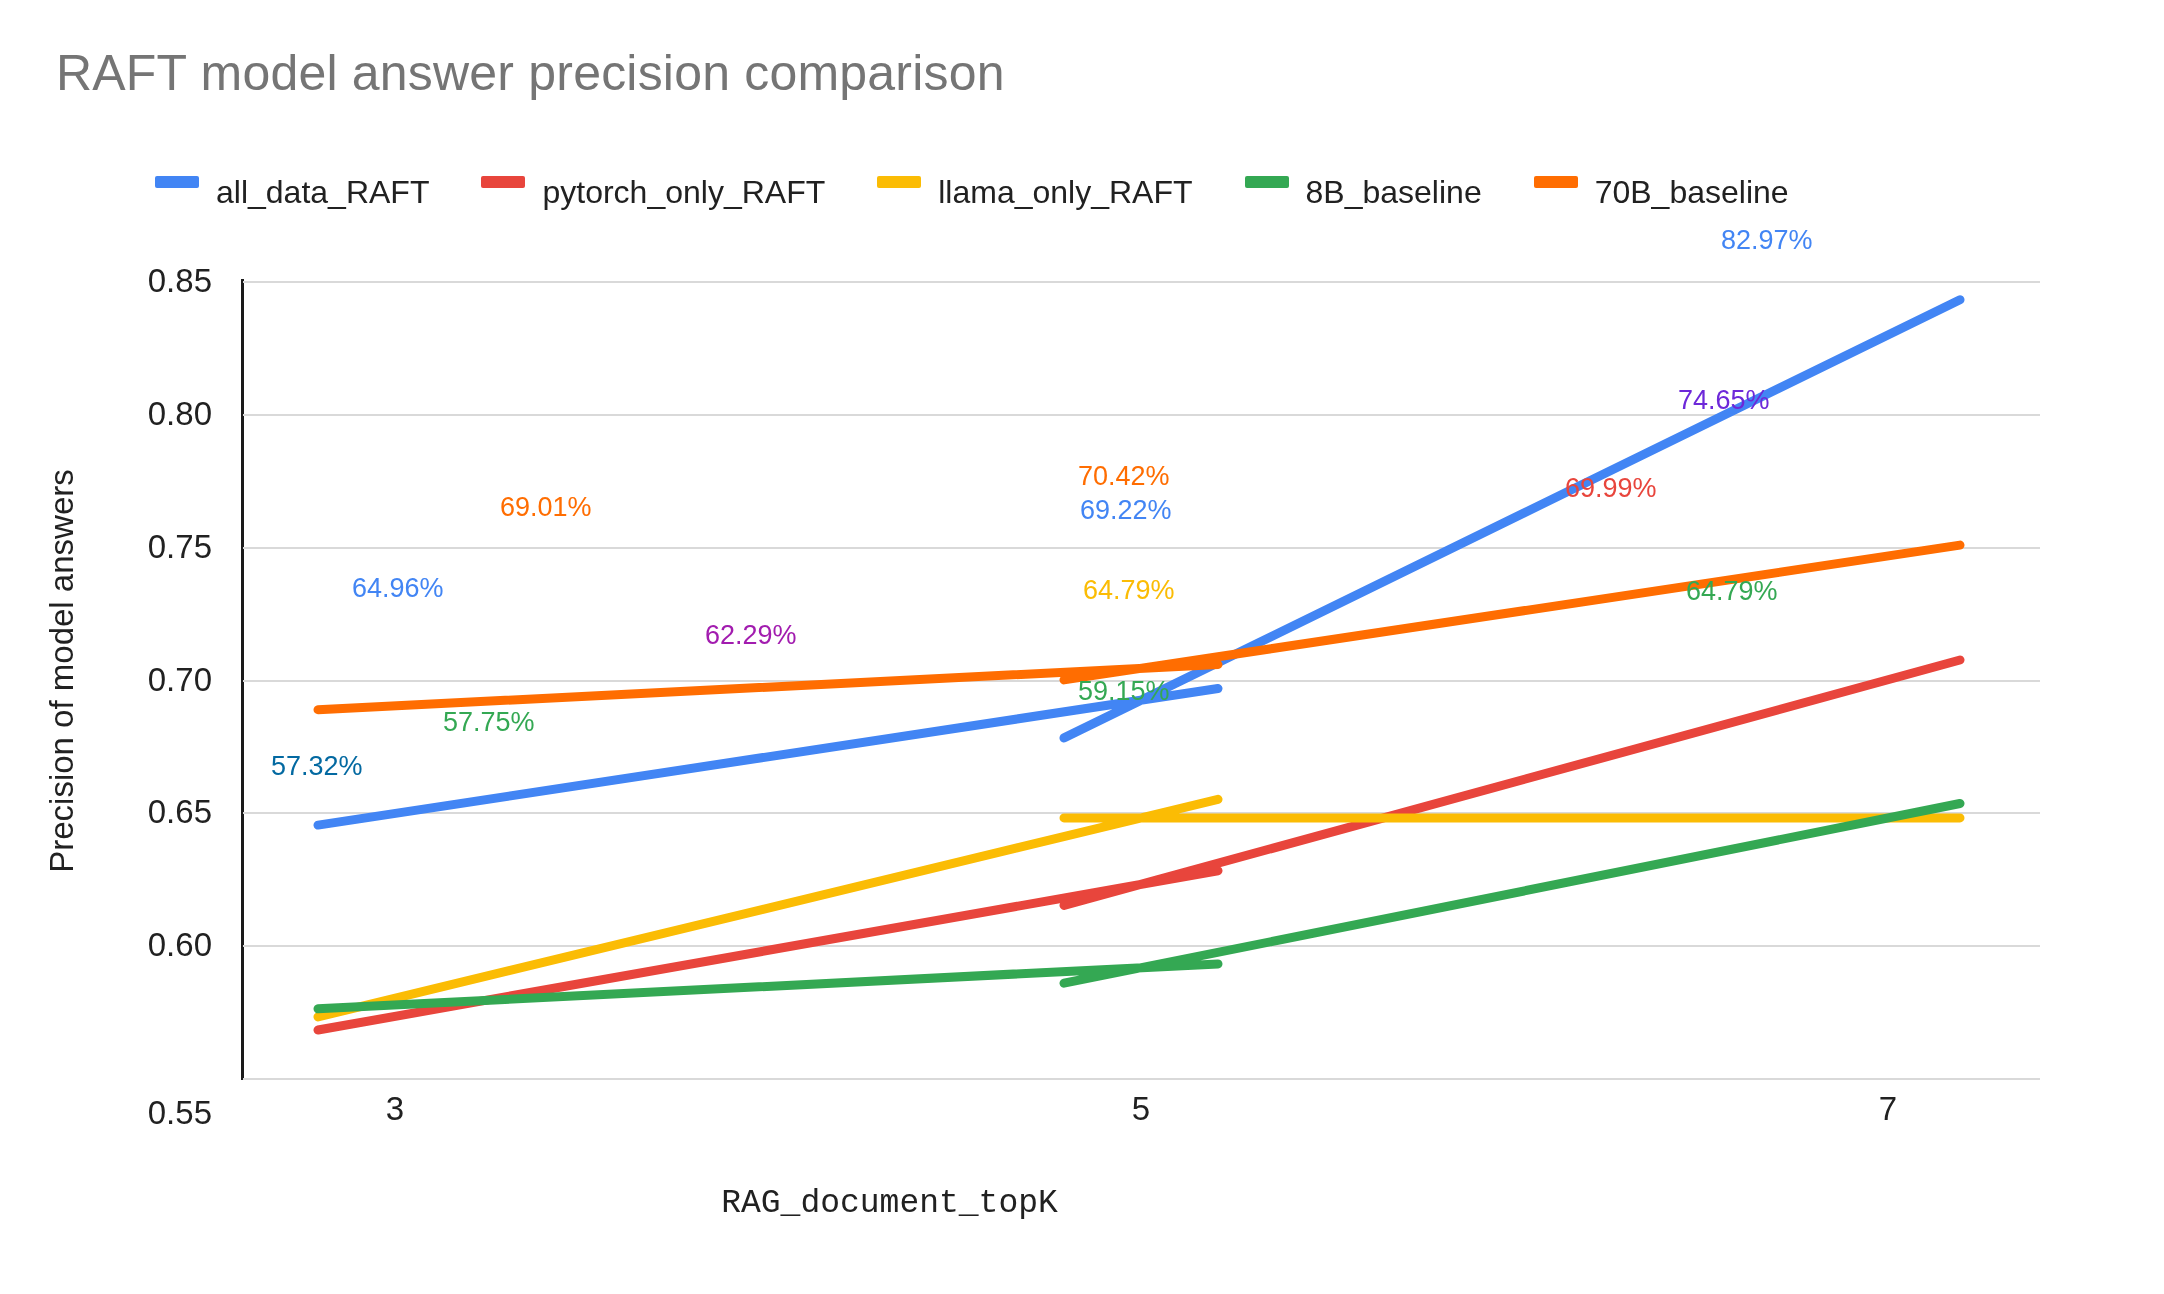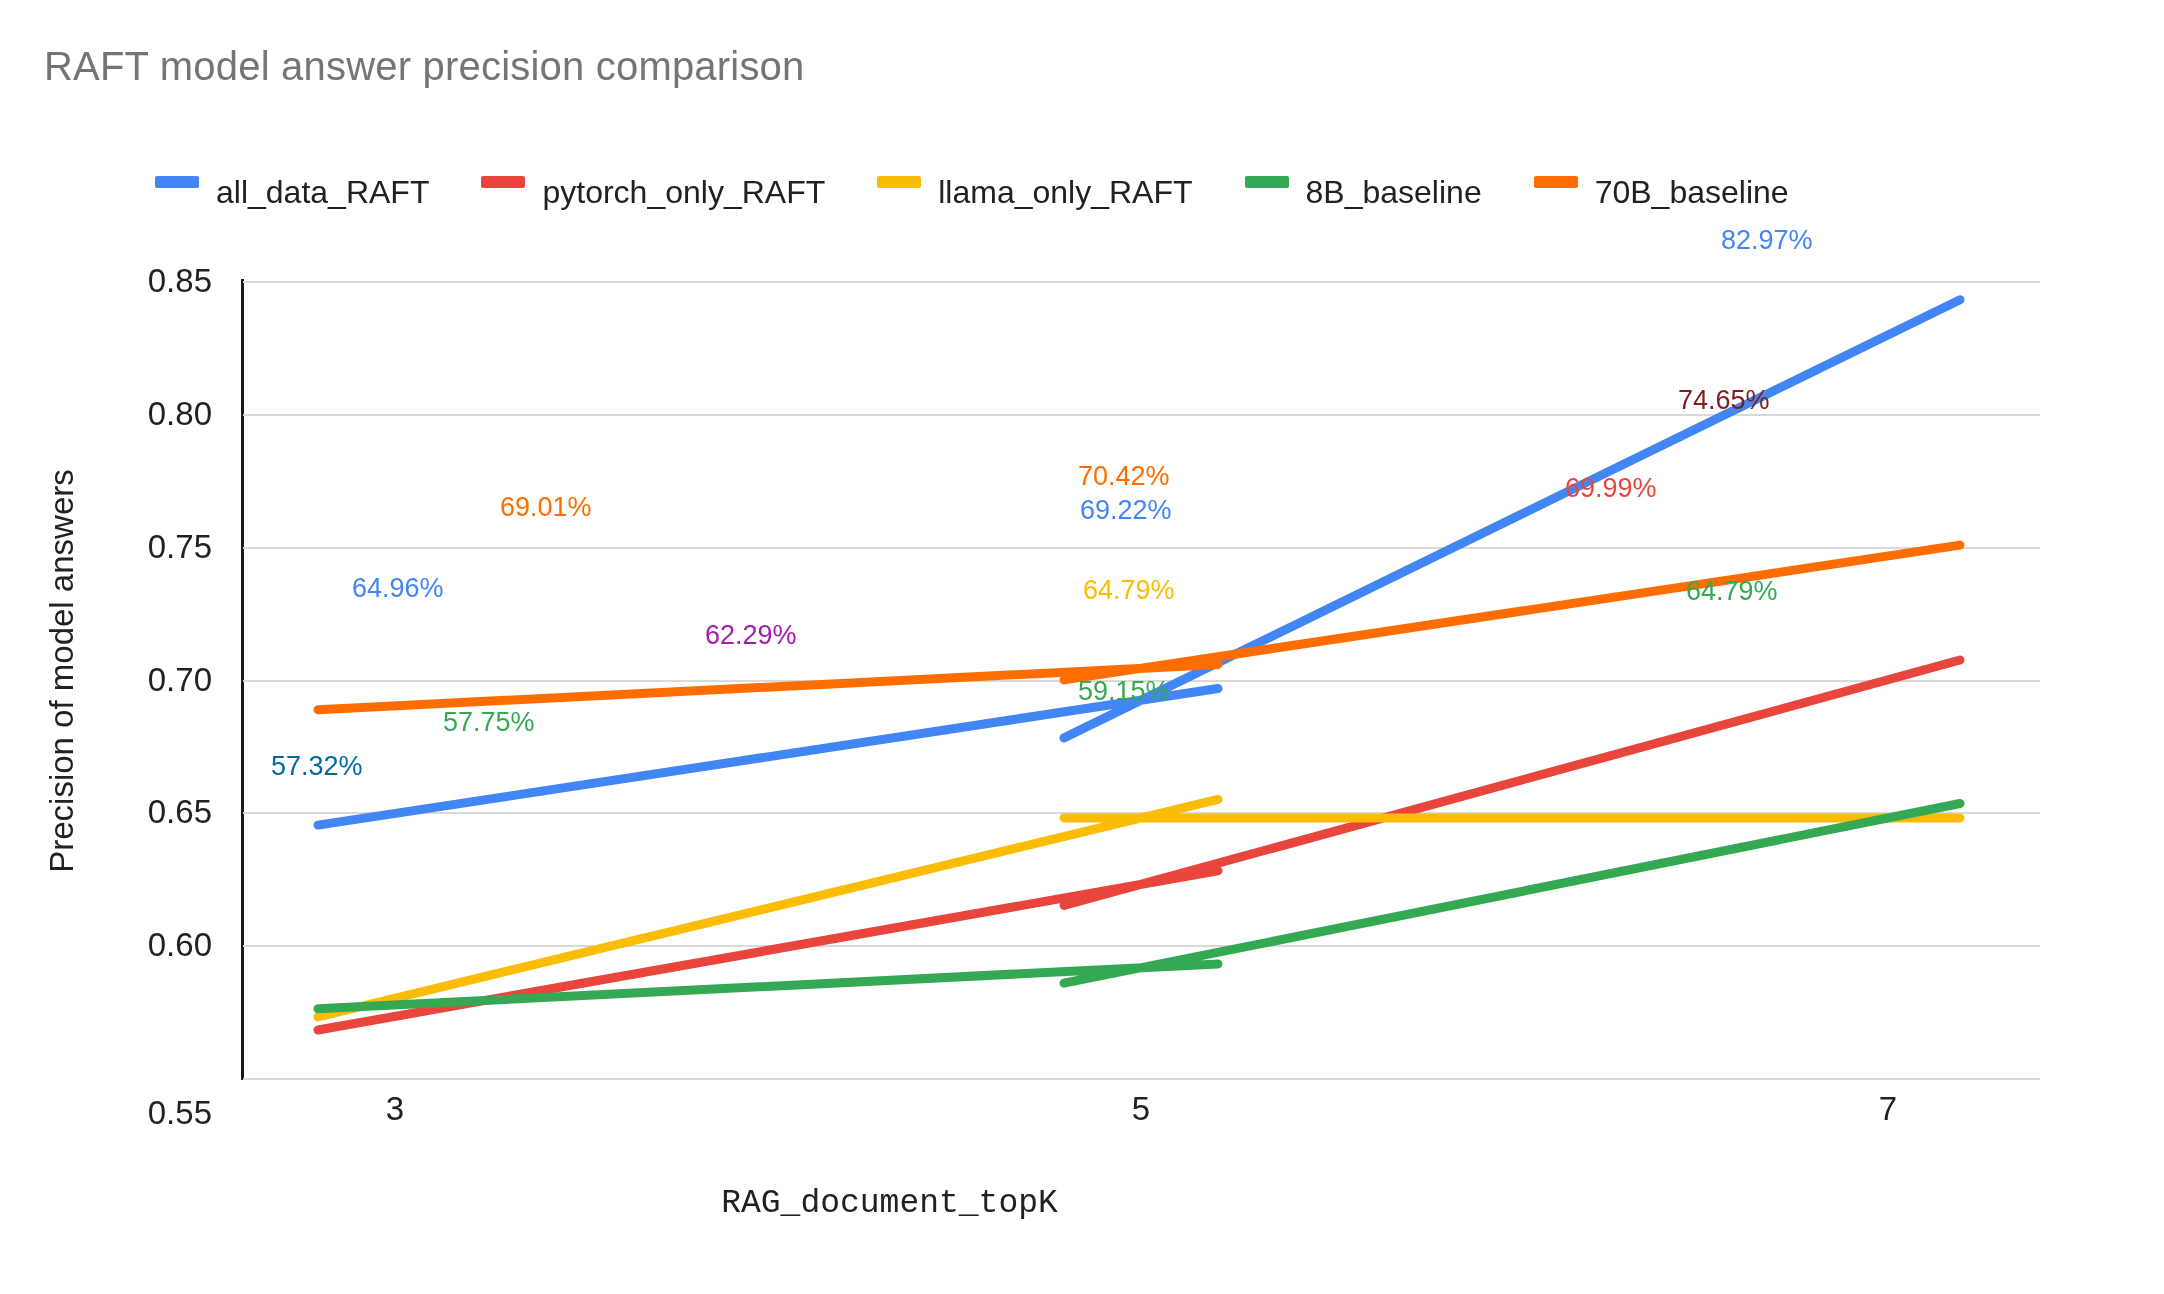--- a/index.html
+++ b/index.html
@@ -20,23 +20,23 @@
     position: absolute;
     left: 0; top: 0;
     width: 2164px;
     height: 1294px;
     background: #ffffff;
   }
 
   
   .chart-title {
     position: absolute;
-    left: 44px;
+    left: 56px;
     top: 44px;
-    font-size: 40px;
+    font-size: 50px;
     color: #757575;
     font-weight: 400;
     letter-spacing: 0.2px;
     white-space: nowrap;
   }
 
   
   .legend {
     position: absolute;
     left: 155px;
@@ -232,19 +232,19 @@
       <div class="data-label" style="left: 1721px; top: 227px; color: rgb(66, 133, 244);">82.97%</div>
       <div class="data-label" style="left: 271px; top: 753px; color: #0369a1;">57.32%</div>
       <div class="data-label" style="left: 693px; top: 622px; color: #a21caf; margin-left: 12px;">62.29%</div>
       <div class="data-label" style="left: 1565px; top: 475px; color: rgb(232, 69, 60);">69.99%</div>
       <div class="data-label" style="left: 1083px; top: 577px; color: rgb(251, 188, 4);">64.79%</div>
       <div class="data-label" style="left: 443px; top: 709px; color: rgb(52, 168, 83);">57.75%</div>
       <div class="data-label" style="left: 1078px; top: 678px; color: rgb(52, 168, 83);">59.15%</div>
       <div class="data-label" style="left: 1686px; top: 578px; color: rgb(52, 168, 83);">64.79%</div>
       <div class="data-label" style="left: 500px; top: 494px; color: rgb(255, 109, 1);">69.01%</div>
       <div class="data-label" style="left: 1078px; top: 463px; color: rgb(255, 109, 1);">70.42%</div>
-      <div class="data-label" style="left: 1678px; top: 387px; color: #7f1d1d;">74.65%</div>
+      <div class="data-label" style="left: 1678px; top: 387px; color: #6d28d9;">74.65%</div>
     </div>
 
   <div class="x-axis-title">RAG_document_topK</div>
   <div class="y-axis-title">Precision of model answers</div>
 
 </div>
 
 </body></html>

